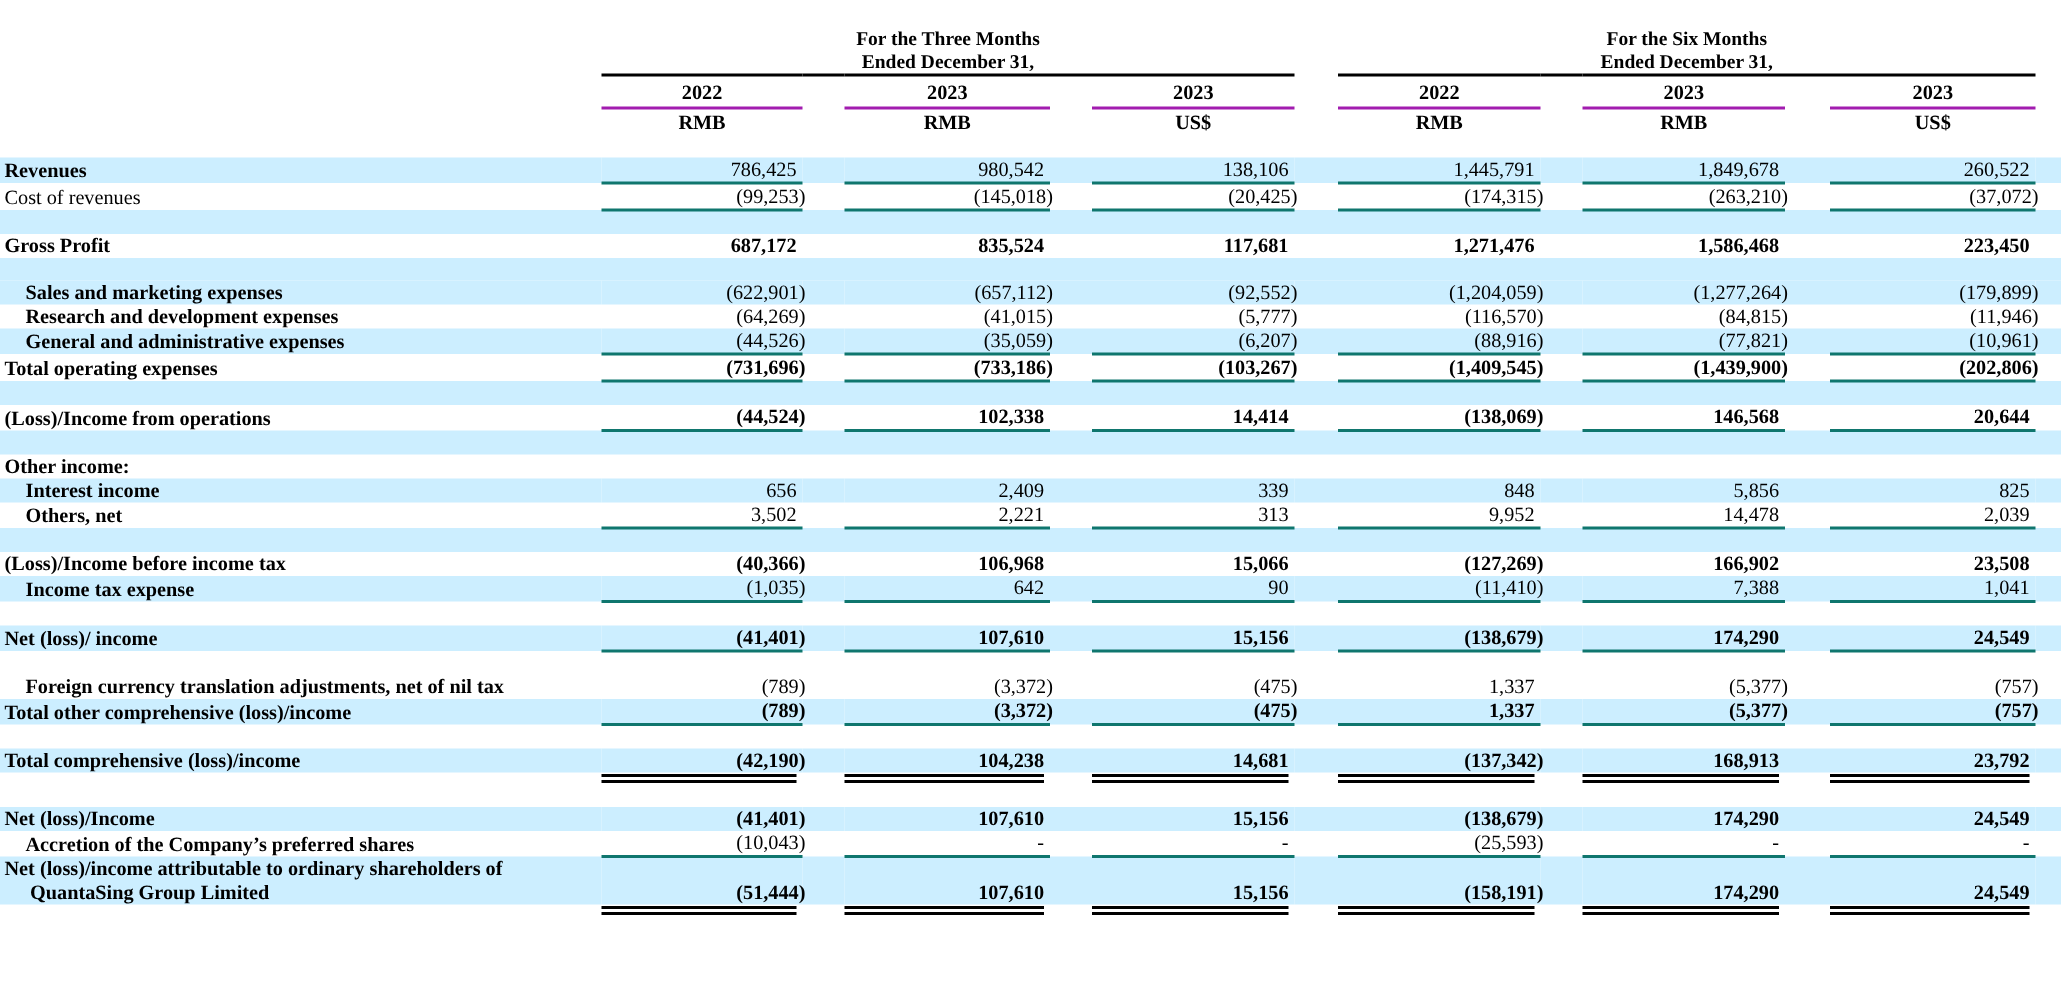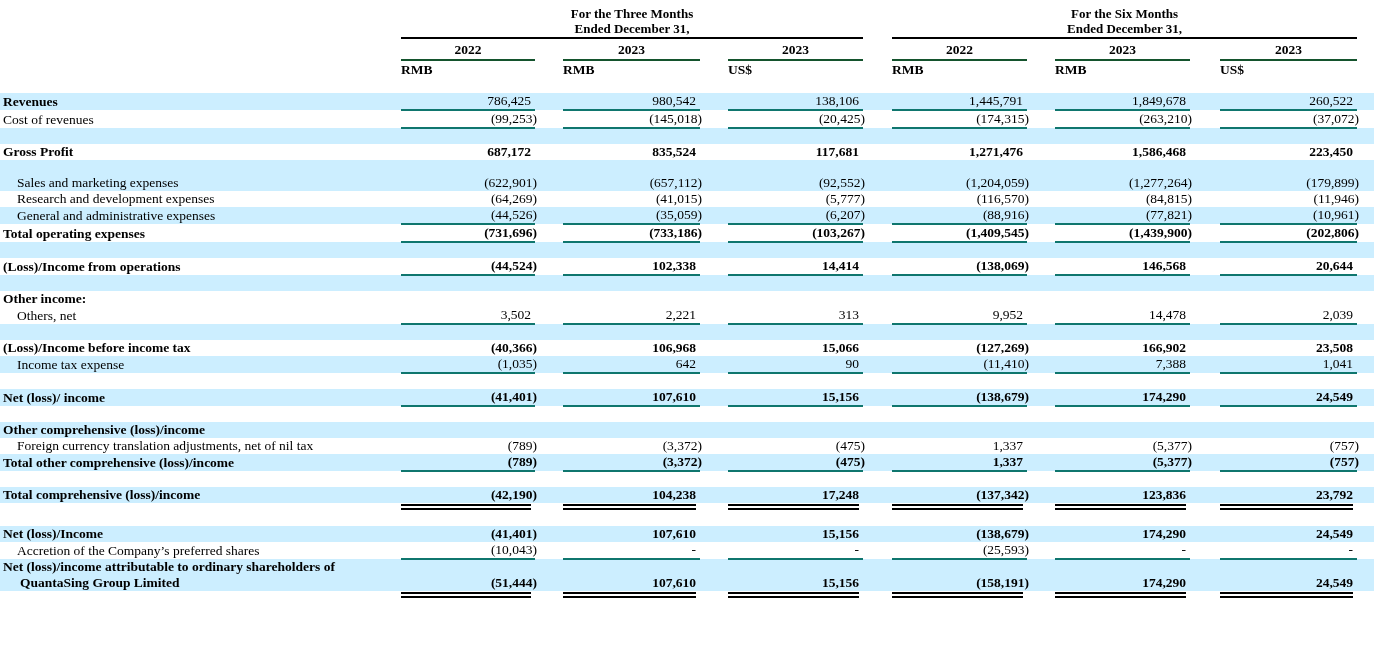--- a/index.html
+++ b/index.html
@@ -27,40 +27,41 @@
     overflow: visible;
   }
   tr.stripe { background: #cceeff; margin-top: 28px; }
   
   thead td.grp {
     font-weight: bold;
     text-align: center;
     white-space: pre-line;
     font-size: 13px;
     line-height: 15px;
-    padding-top: 6px;
+    padding-top: 18px;
     padding-bottom: 1px;
     border-bottom: 2px solid #000;
     height: auto;
   }
   thead td.yr {
     font-weight: bold;
     text-align: center;
-    border-bottom: 2px solid #14532d;
+    border-bottom: 2px solid #a21caf;
     height: 19px;
     padding-bottom: 1px;
   }
   thead td.cur {
     font-weight: bold;
+    text-align: center;
     height: 17px;
   }
   tr.hsp td { height: 15px; }
   
   .lbl { text-align: left; padding-left: 3px; }
-  .lbl.ind { padding-left: 17px; }
+  .lbl.ind { padding-left: 17px; font-weight: bold; }
   .lbl .l2 { padding-left: 17px; }
   .b { font-weight: bold; }
   .v { text-align: right; padding-right: 4px; }
   .v span.pr { margin-right: -6px; }
   .u1 { border-bottom: 2px solid #0f766e; }
   tr.blank td { height: 15px; }
   tr.rule-row td { height: 8px; vertical-align: top; }
   .dbl {
     height: 2px;
     border-top: 2px solid #000;
@@ -277,20 +278,35 @@
           <td class="sp"></td>
           <td class="v"><span></span></td>
           <td class="sp"></td>
           <td class="v"><span></span></td>
           <td class="sp"></td>
           <td class="v"><span></span></td>
           <td class="sp"></td>
           <td class="v"><span></span></td>
           <td class="sp"></td>
         </tr>
+        <tr class="stripe">
+          <td class="lbl ind" colspan="2">Interest income</td>
+          <td class="v"><span>656</span></td>
+          <td class="sp"></td>
+          <td class="v"><span>2,409</span></td>
+          <td class="sp"></td>
+          <td class="v"><span>339</span></td>
+          <td class="sp"></td>
+          <td class="v"><span>848</span></td>
+          <td class="sp"></td>
+          <td class="v"><span>5,856</span></td>
+          <td class="sp"></td>
+          <td class="v"><span>825</span></td>
+          <td class="sp"></td>
+        </tr>
         <tr>
           <td class="lbl ind" colspan="2">Others, net</td>
           <td class="v u1"><span>3,502</span></td>
           <td class="sp"></td>
           <td class="v u1"><span>2,221</span></td>
           <td class="sp"></td>
           <td class="v u1"><span>313</span></td>
           <td class="sp"></td>
           <td class="v u1"><span>9,952</span></td>
           <td class="sp"></td>
@@ -346,35 +362,20 @@
           <td class="v b u1"><span class="pr">(138,679)</span></td>
           <td class="sp"></td>
           <td class="v b u1"><span>174,290</span></td>
           <td class="sp"></td>
           <td class="v b u1"><span>24,549</span></td>
           <td class="sp"></td>
         </tr>
         <tr class="blank">
           <td colspan="14"></td>
         </tr>
-        <tr class="stripe">
-          <td class="lbl b" colspan="2">Other comprehensive (loss)/income</td>
-          <td class="v"><span></span></td>
-          <td class="sp"></td>
-          <td class="v"><span></span></td>
-          <td class="sp"></td>
-          <td class="v"><span></span></td>
-          <td class="sp"></td>
-          <td class="v"><span></span></td>
-          <td class="sp"></td>
-          <td class="v"><span></span></td>
-          <td class="sp"></td>
-          <td class="v"><span></span></td>
-          <td class="sp"></td>
-        </tr>
         <tr>
           <td class="lbl ind" colspan="2">Foreign currency translation adjustments, net of nil tax</td>
           <td class="v"><span class="pr">(789)</span></td>
           <td class="sp"></td>
           <td class="v"><span class="pr">(3,372)</span></td>
           <td class="sp"></td>
           <td class="v"><span class="pr">(475)</span></td>
           <td class="sp"></td>
           <td class="v"><span>1,337</span></td>
           <td class="sp"></td>
@@ -400,25 +401,25 @@
         </tr>
         <tr class="blank">
           <td colspan="14"></td>
         </tr>
         <tr class="stripe">
           <td class="lbl b" colspan="2">Total comprehensive (loss)/income</td>
           <td class="v b"><span class="pr">(42,190)</span></td>
           <td class="sp"></td>
           <td class="v b"><span>104,238</span></td>
           <td class="sp"></td>
-          <td class="v b"><span>17,248</span></td>
+          <td class="v b"><span>14,681</span></td>
           <td class="sp"></td>
           <td class="v b"><span class="pr">(137,342)</span></td>
           <td class="sp"></td>
-          <td class="v b"><span>123,836</span></td>
+          <td class="v b"><span>168,913</span></td>
           <td class="sp"></td>
           <td class="v b"><span>23,792</span></td>
           <td class="sp"></td>
         </tr>
         <tr class="rule-row">
           <td colspan="2"></td>
           <td class="v">
             <div class="dbl"></div>
           </td>
           <td class="sp"></td>

